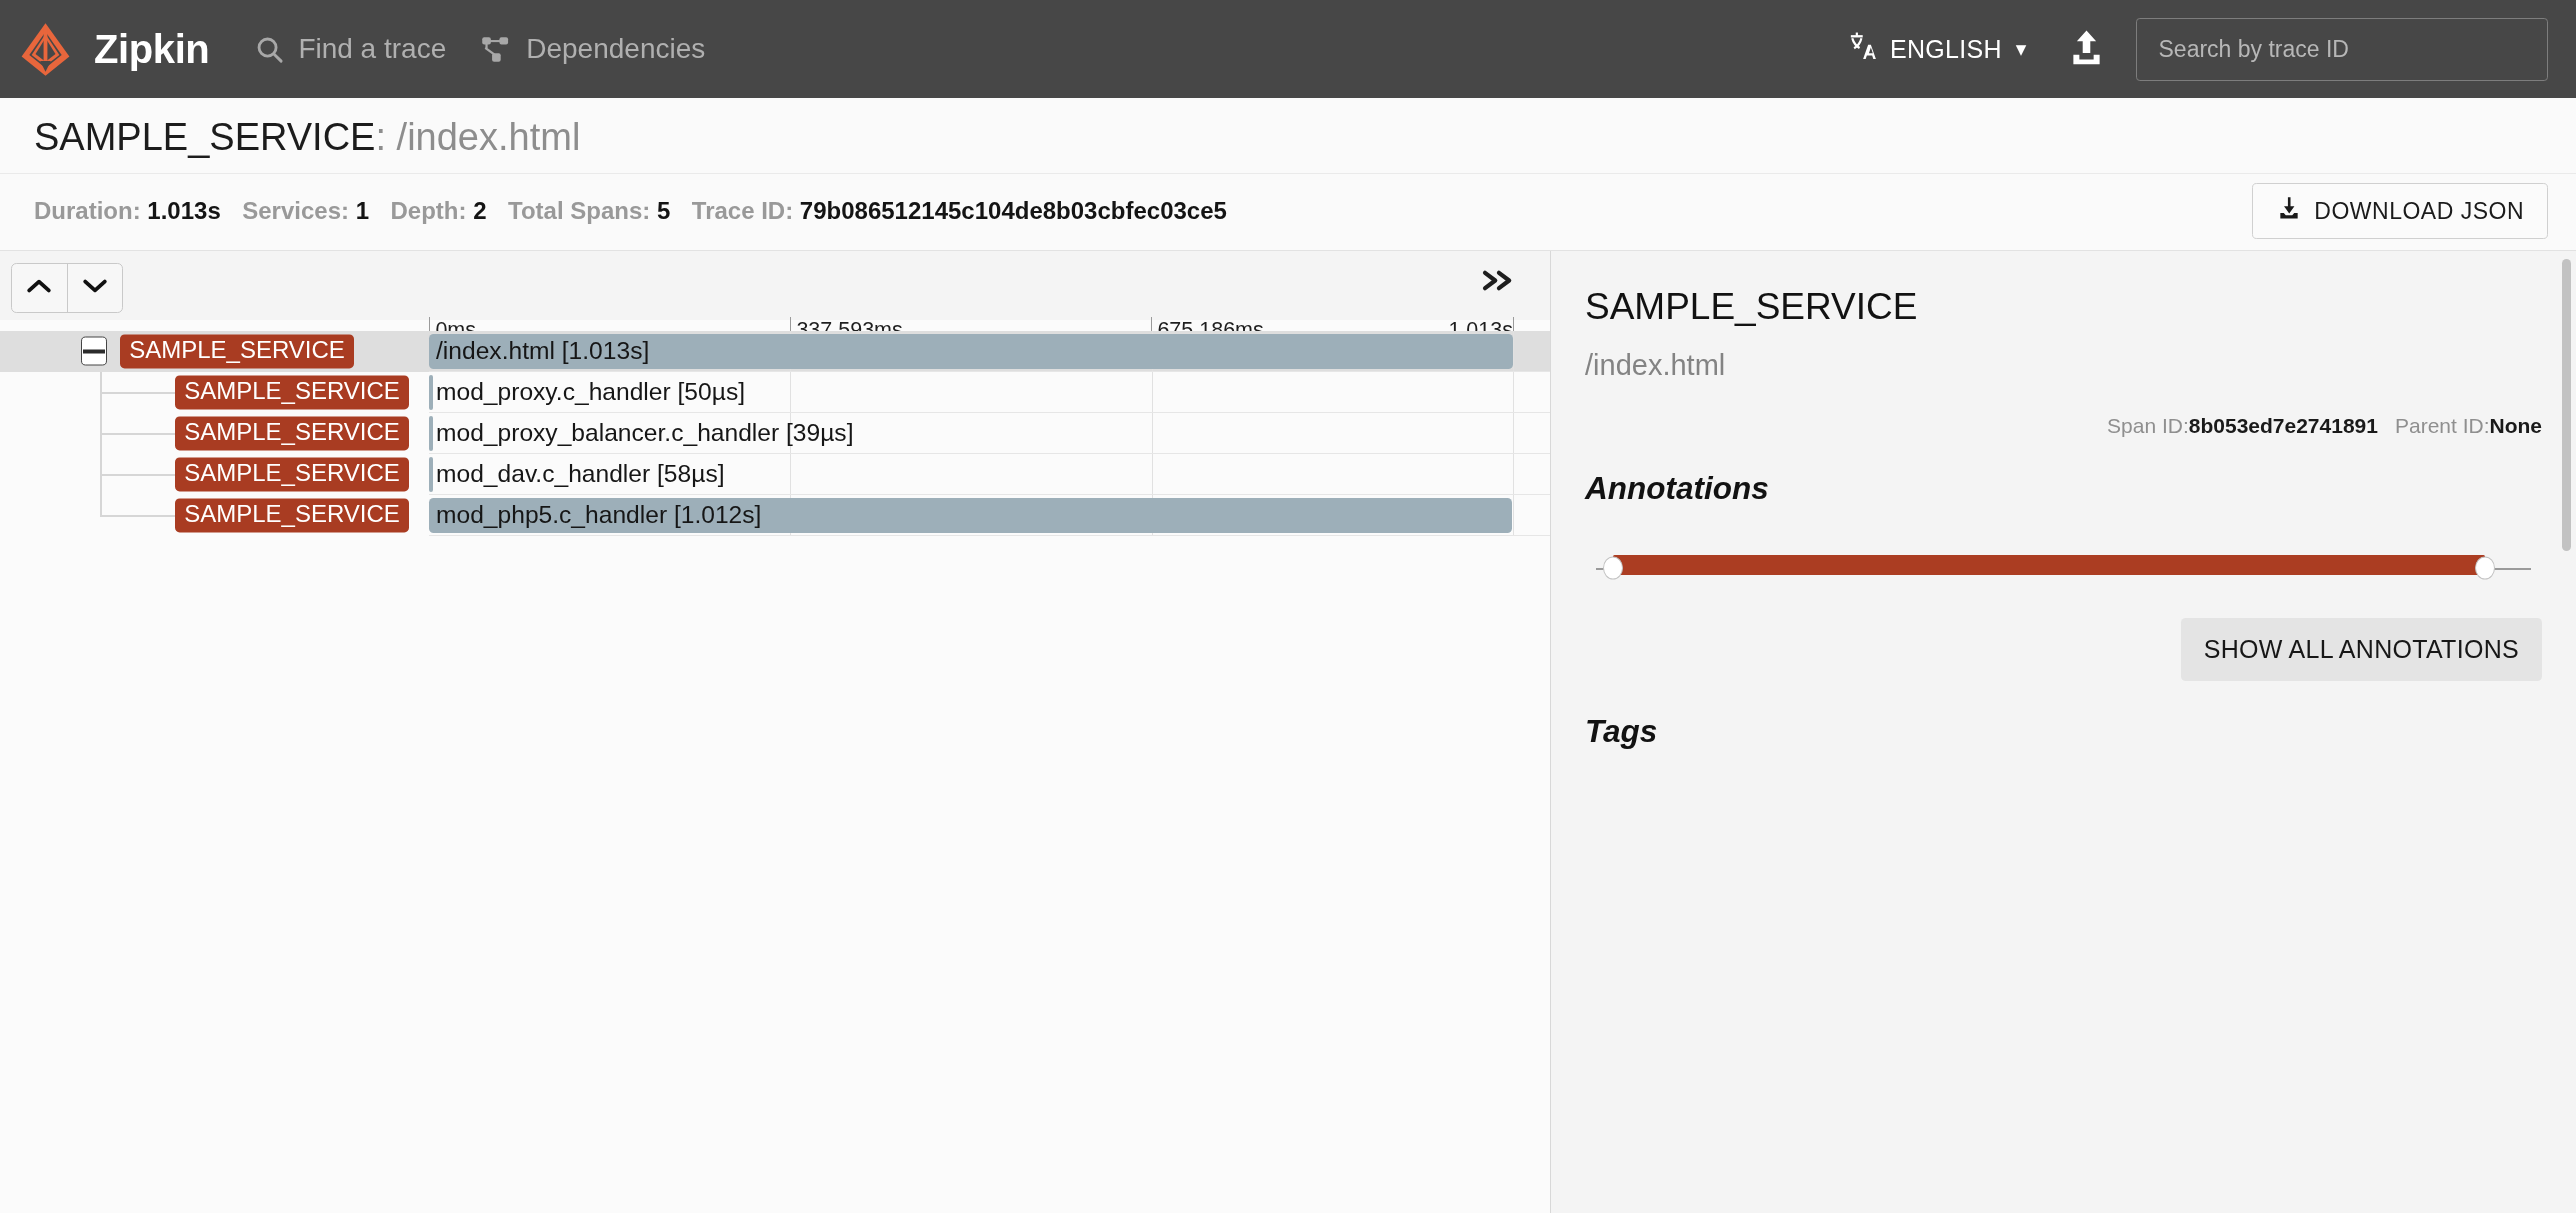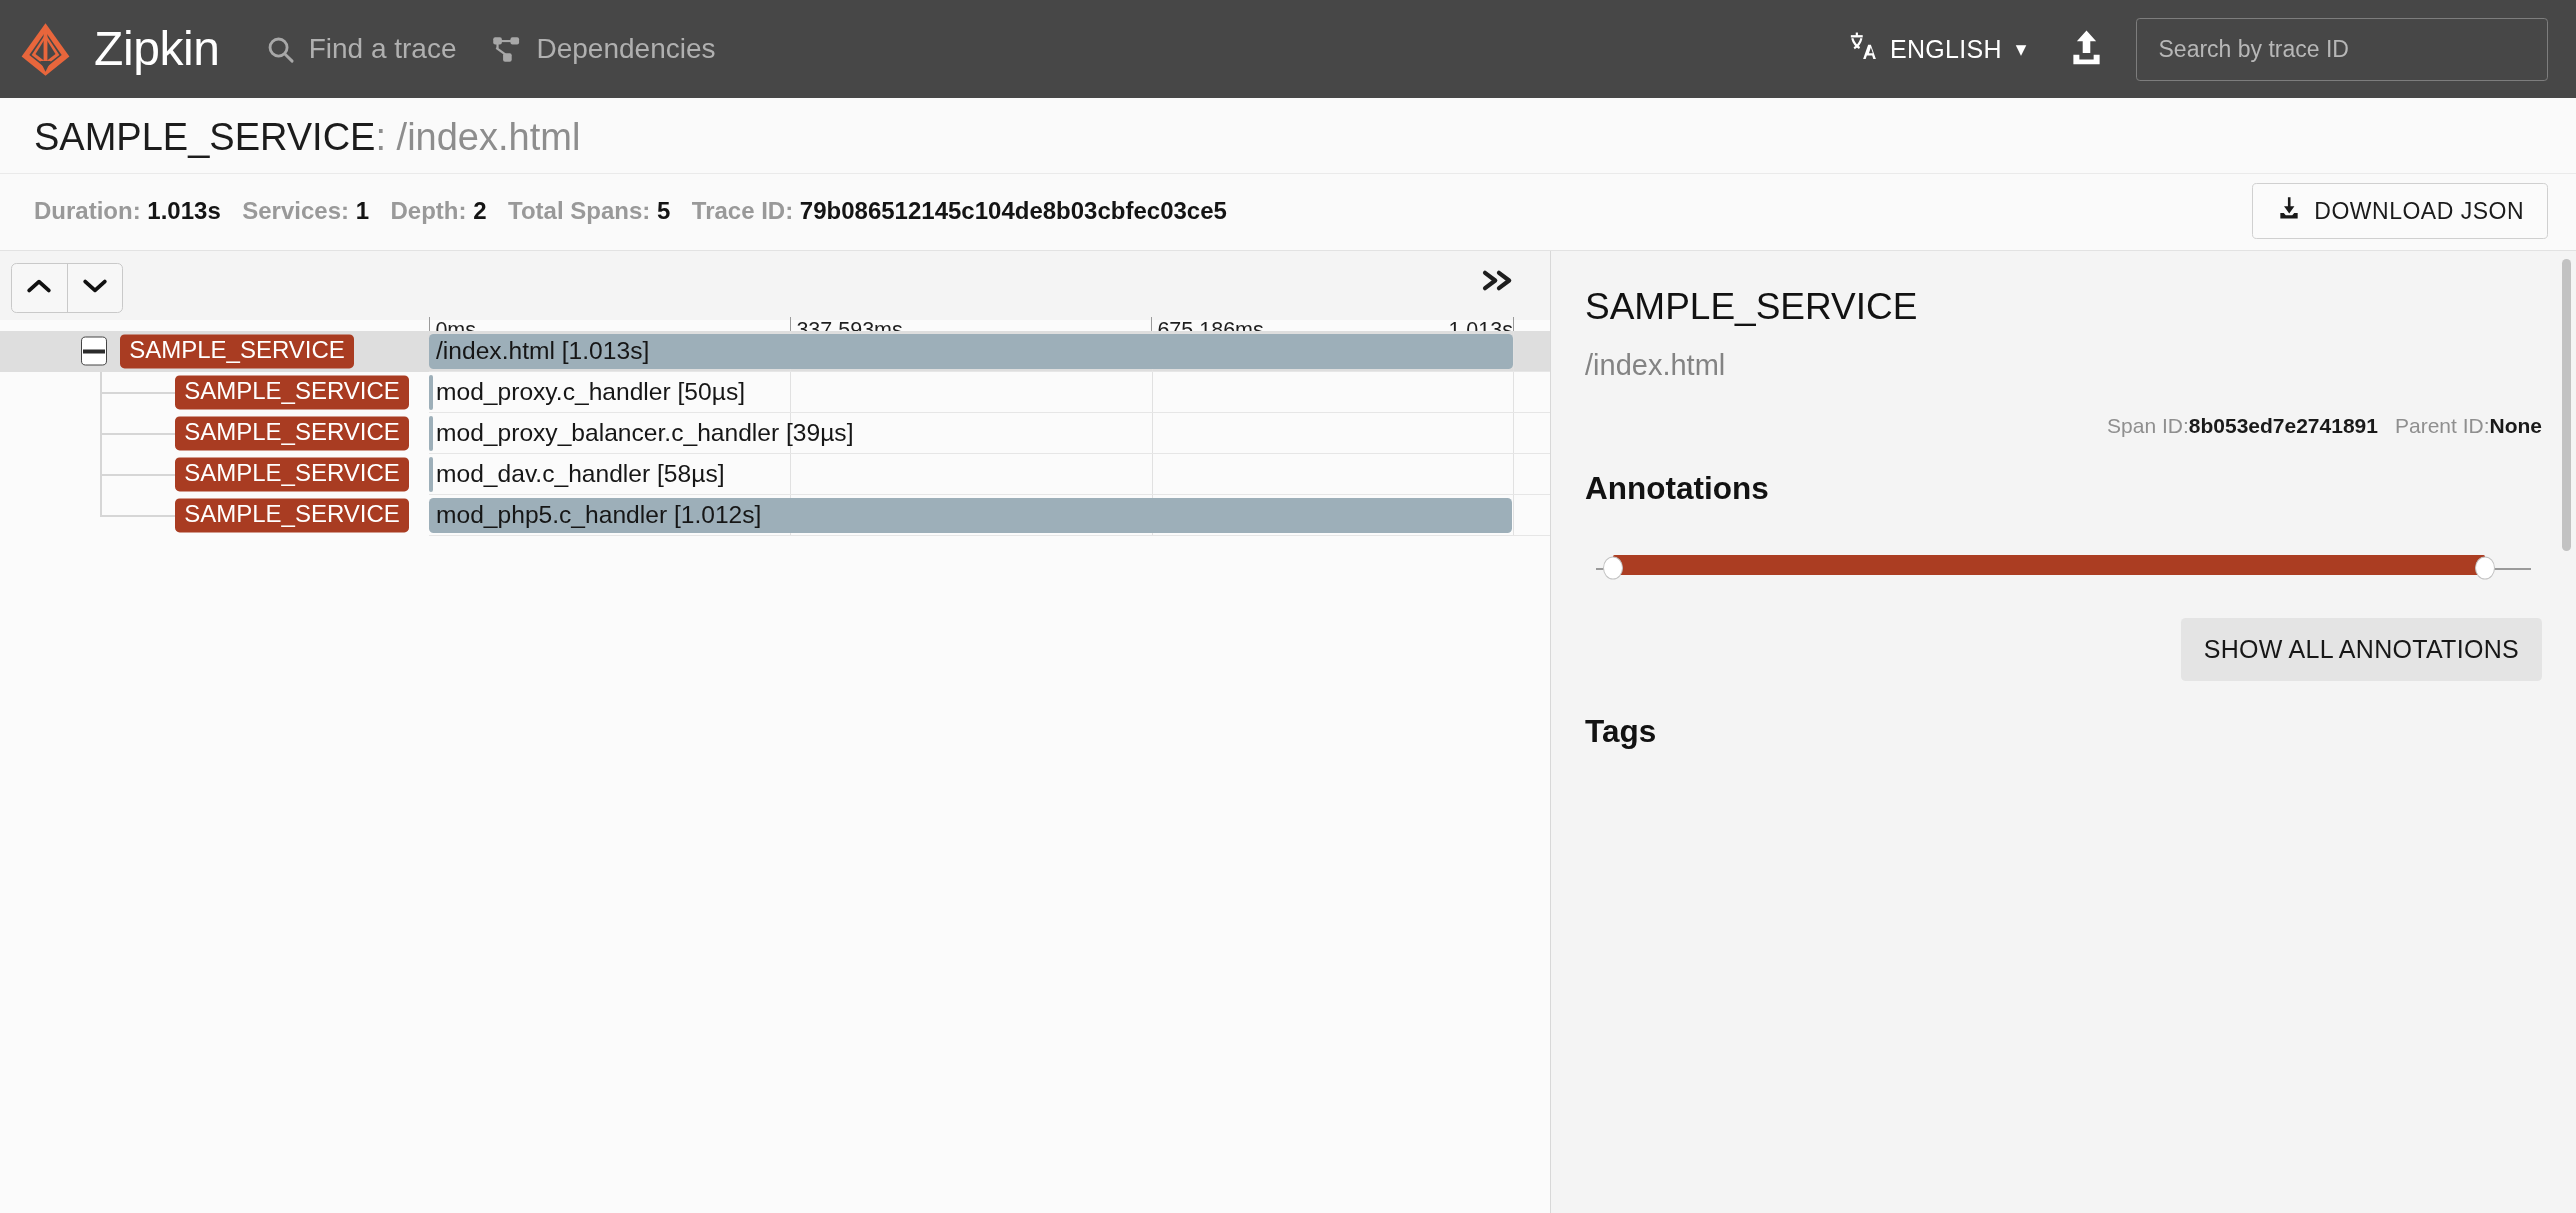--- a/index.html
+++ b/index.html
@@ -16,22 +16,22 @@
     background: #474747;
     display: flex;
     align-items: center;
     padding: 0 28px 0 17px;
     position: relative;
   }
   .brand-block { display: flex; align-items: center; gap: 20px; }
   .logo { width: 57px; height: 57px; display: block; }
   .brand-name {
     color: #ffffff;
-    font-size: 48px;
-    font-weight: normal;
+    font-size: 40px;
+    font-weight: bold;
     letter-spacing: -0.4px;
     line-height: 1;
   }
   .nav-links { display: flex; align-items: center; margin-left: 45px; gap: 35px; }
   .nav-link {
     display: flex; align-items: center; gap: 13px;
     color: #b0b0b0;
     font-size: 28px;
     cursor: pointer;
     white-space: nowrap;
@@ -313,20 +313,21 @@
   }
   .id-line .ik { color: #8f8f8f; }
   .id-line .iv { color: #1a1a1a; font-weight: bold; }
   .id-line .gap { display: inline-block; width: 17px; }
 
   .sec-title {
     font-size: 31.5px;
     font-weight: bold;
     color: #121212;
     padding-top: 32px;
+    font-style: italic;
   }
 
   .ann-slider {
     position: relative;
     margin: 48px 10.8px 0 10.8px;
     height: 26px;
   }
   .ann-track {
     position: absolute;
     left: 0; right: 0; top: 50%;

